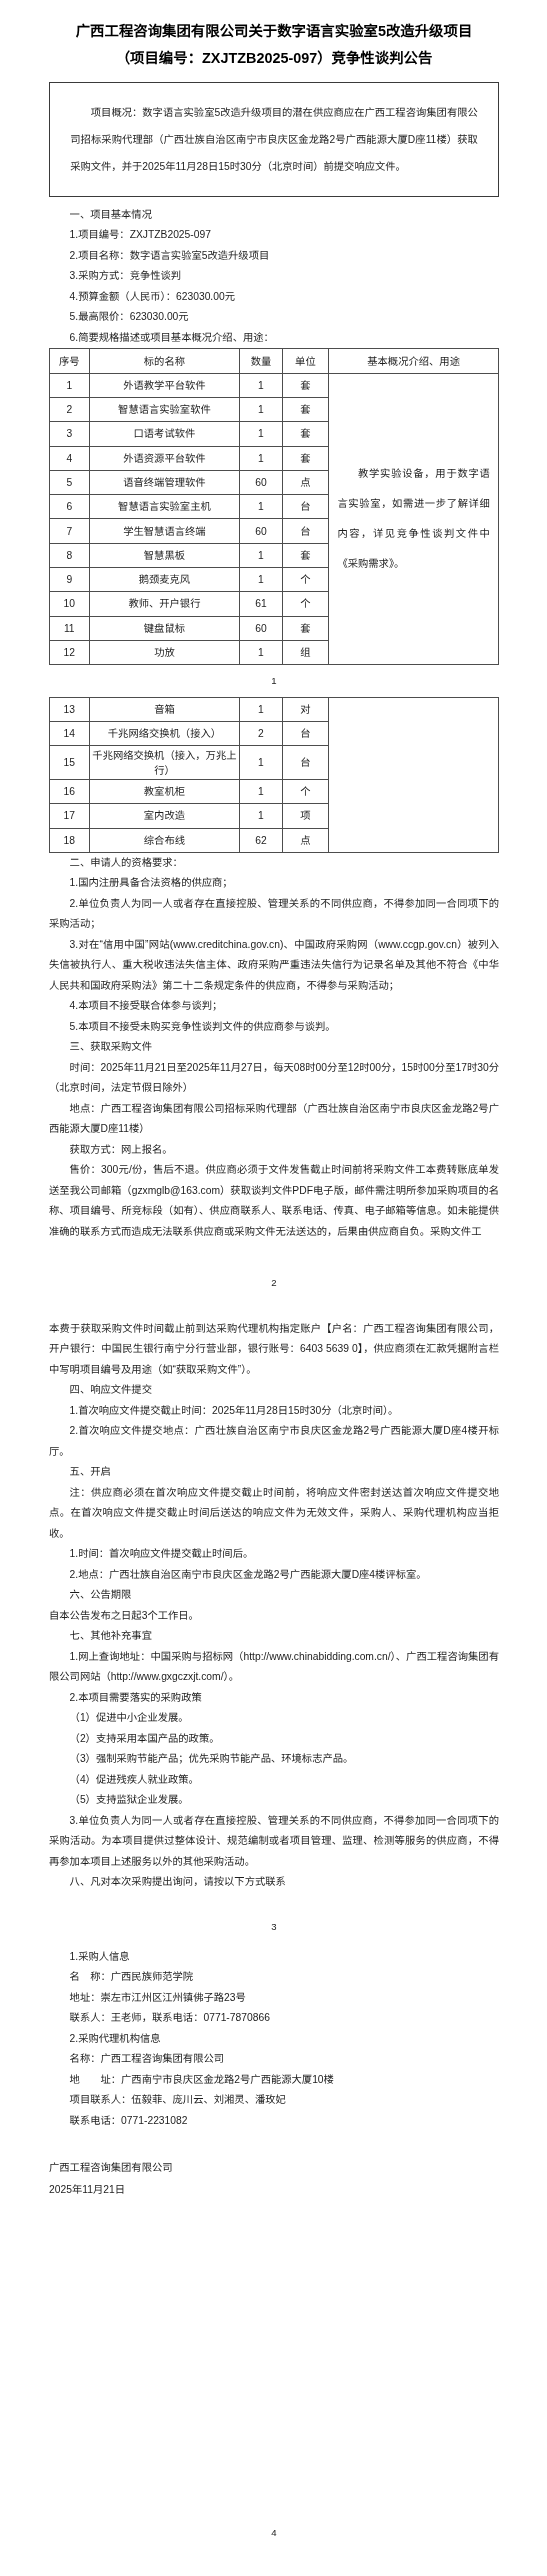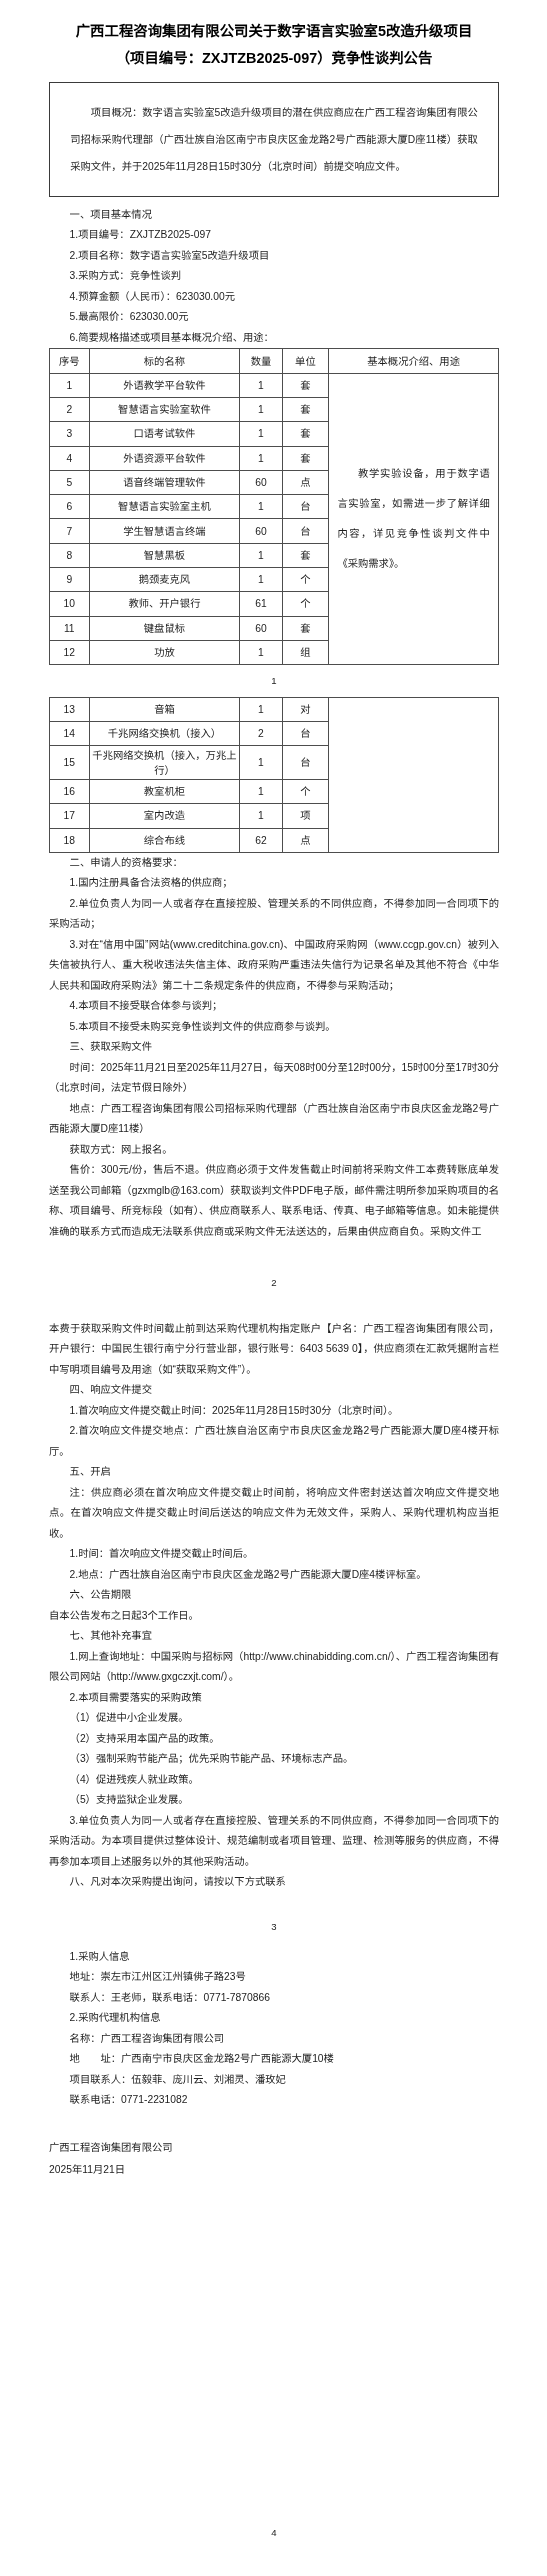--- a/index.html
+++ b/index.html
@@ -285,20 +285,21 @@
   <p class="line">（4）促进残疾人就业政策。</p>
   <p class="line">（5）支持监狱企业发展。</p>
   <p class="line">3.单位负责人为同一人或者存在直接控股、管理关系的不同供应商，不得参加同一合同项下的采购活动。为本项目提供过整体设计、规范编制或者项目管理、监理、检测等服务的供应商，不得再参加本项目上述服务以外的其他采购活动。</p>
 
   <p class="line">八、凡对本次采购提出询问，请按以下方式联系</p>
 
   <div class="pagenum pn3">3</div>
 
   <div>
     <p class="line">1.采购人信息</p>
+    <p class="line">名　称：广西民族师范学院</p>
     <p class="line">地址：崇左市江州区江州镇佛子路23号</p>
     <p class="line">联系人：王老师，联系电话：0771-7870866</p>
   </div>
 
   <div>
     <p class="line">2.采购代理机构信息</p>
     <p class="line">名称：广西工程咨询集团有限公司</p>
     <p class="line">地　　址：广西南宁市良庆区金龙路2号广西能源大厦10楼</p>
     <p class="line">项目联系人：伍毅菲、庞川云、刘湘灵、潘玫妃</p>
     <p class="line">联系电话：0771-2231082</p>

